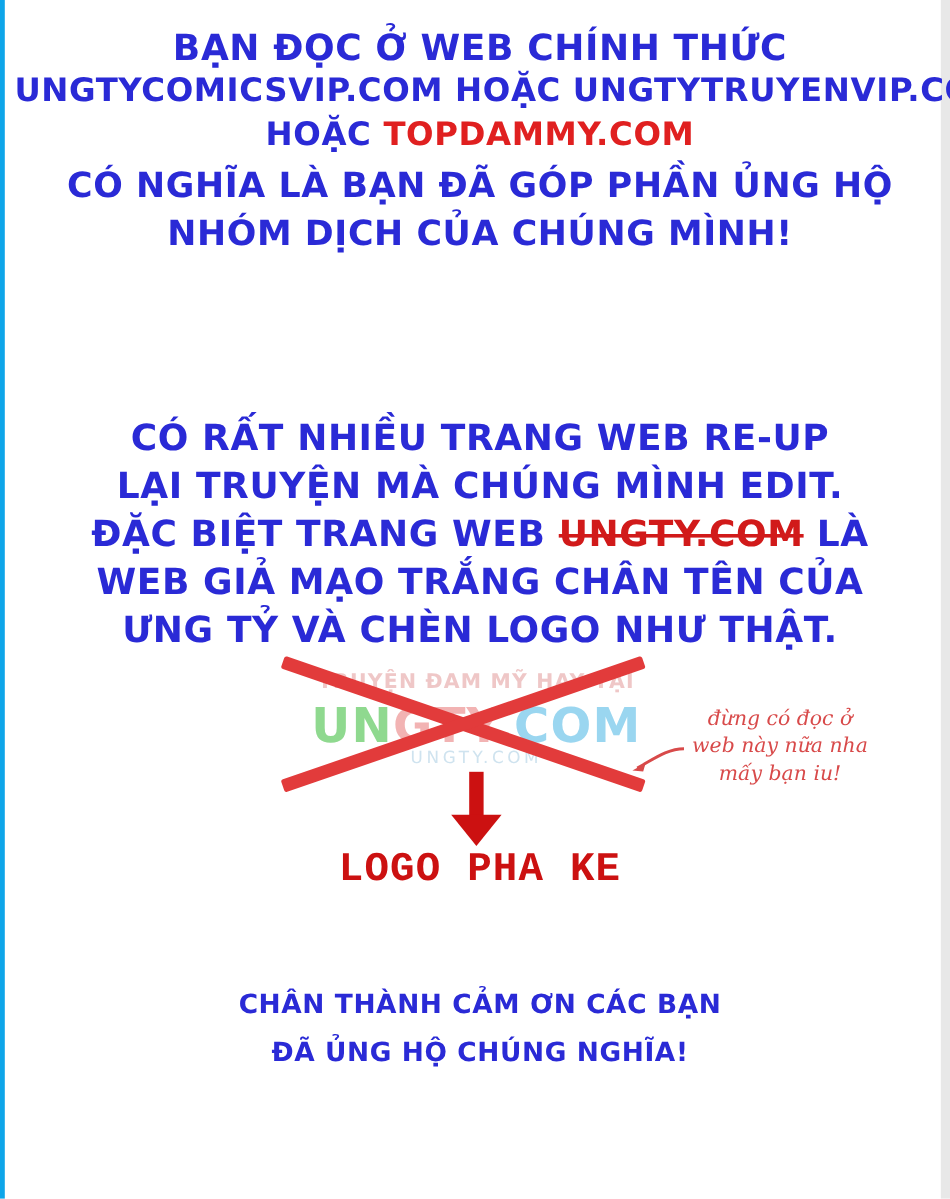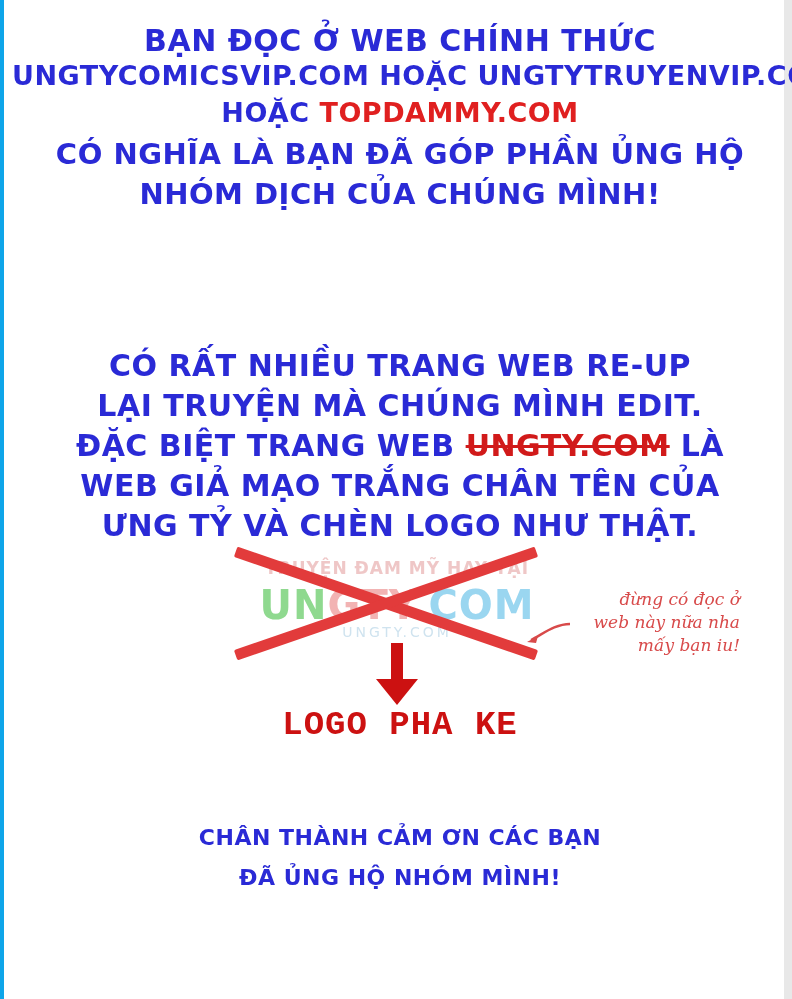--- a/index.html
+++ b/index.html
@@ -133,21 +133,21 @@
   #side-note {
     position: absolute;
     left: 548px;
     top: 588px;
     width: 180px;
     font-family: "DejaVu Serif", serif;
     font-style: italic;
     font-size: 17px;
     color: #d84a4a;
     line-height: 23px;
-    text-align: right;
+    text-align: center;
   }
   #note-arrow {
     position: absolute;
     left: 513px;
     top: 620px;
     width: 46px;
     height: 26px;
   }
 
   
@@ -228,17 +228,17 @@
 
     <svg id="down-arrow" viewBox="0 0 50 62">
       <rect x="19" y="0" width="12" height="40" fill="#cc1111"></rect>
       <path d="M4 36 L 25 62 L 46 36 Z" fill="#cc1111"></path>
     </svg>
 
     <div id="logo-fake-label">LOGO PHA KE</div>
 
     <div class="block" id="thanks">
       <span class="line">CHÂN THÀNH CẢM ƠN CÁC BẠN</span>
-      <span class="line">ĐÃ ỦNG HỘ NHÓM MÌNH!</span>
+      <span class="line">ĐÃ ỦNG HỘ CHÚNG NGHĨA!</span>
     </div>
 
   </div>
 </div>
 
 </body></html>

